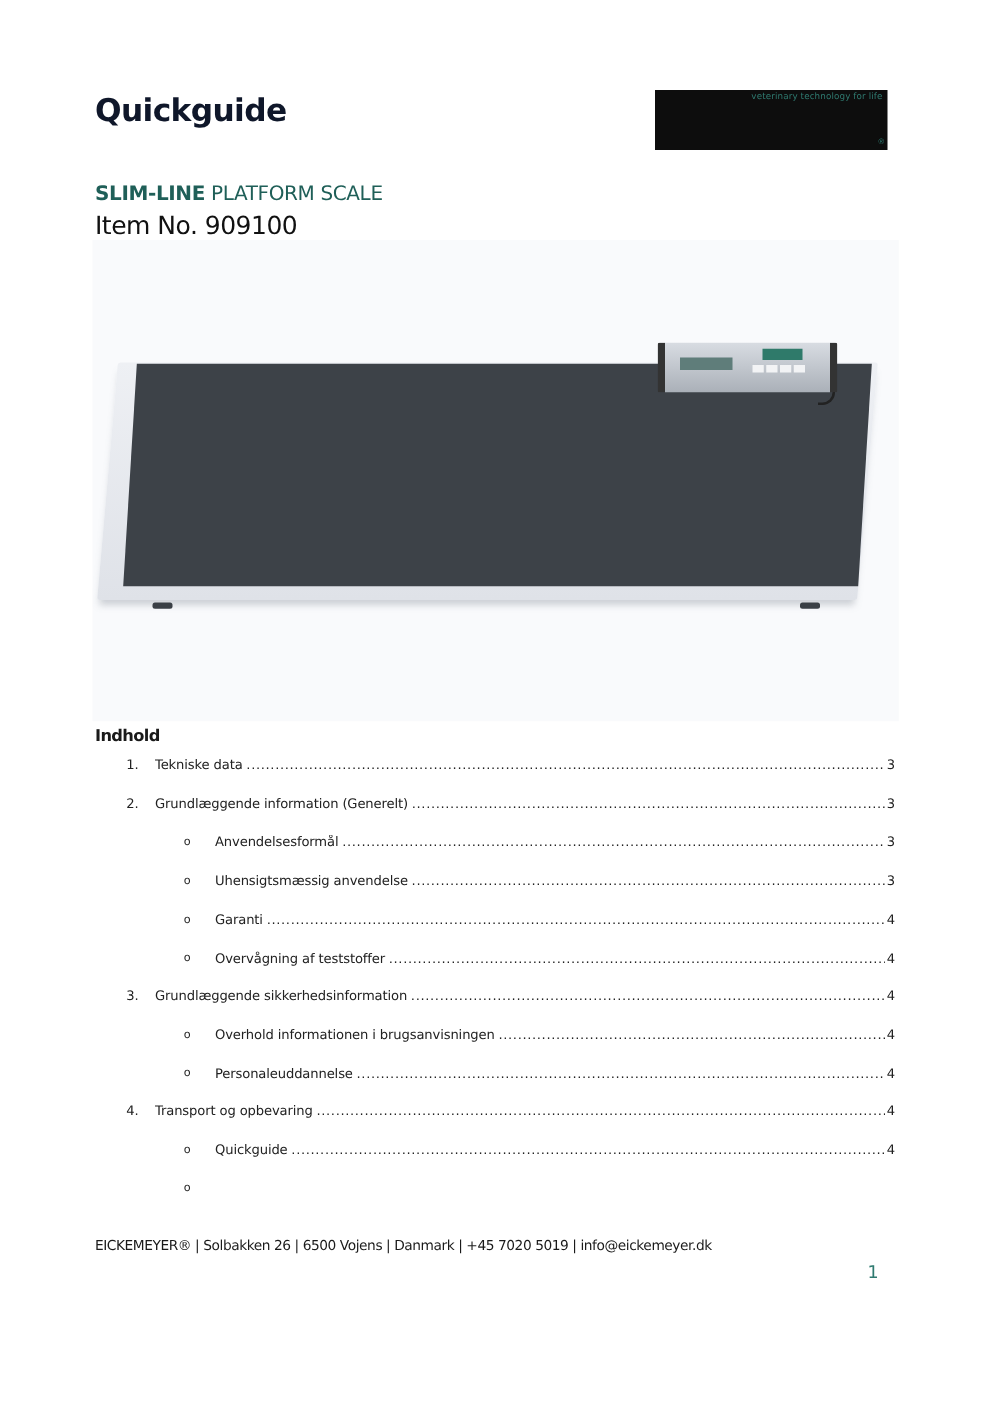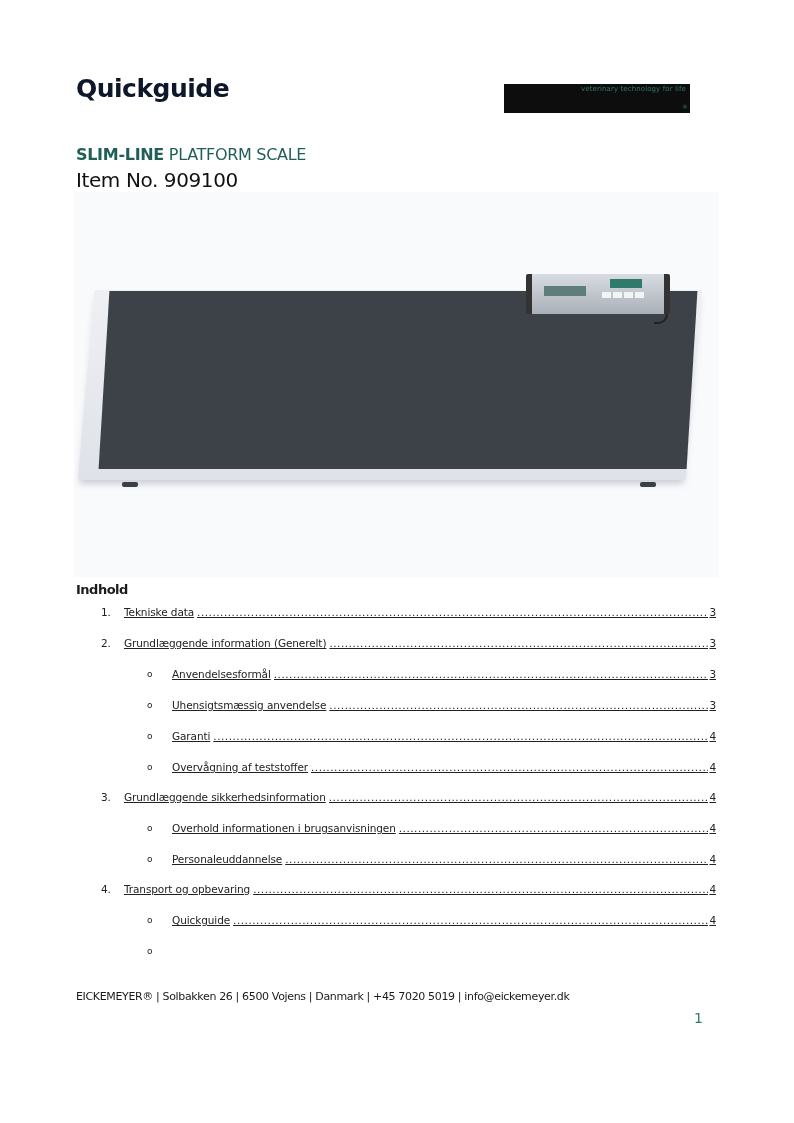--- a/index.html
+++ b/index.html
@@ -1,20 +1,20 @@
 <!DOCTYPE html>
 <html><head>
 <meta charset="utf-8">
 <style>
   html, body { margin: 0; padding: 0; background: #ffffff; }
   body { width: 794px; height: 1123px; position: relative; overflow: hidden;
          font-family: "DejaVu Sans", "Liberation Sans", sans-serif; color: #1a1a1a; }
   .title { position: absolute; left: 76px; top: 74px; font-size: 25px; font-weight: bold;
            color: #0f172a; letter-spacing: -0.5px; }
-  .logo { position: absolute; left: 504px; top: 72px; width: 186px; height: 29px; background: #0d0d0d; margin-top: 12px; }
+  .logo { position: absolute; left: 524px; top: 72px; width: 186px; height: 48px; background: #0d0d0d; }
   .logo .tag { position: absolute; right: 4px; top: 1px; font-size: 7px; color: #2f7a70; letter-spacing: 0.1px; }
   .logo .brand { position: absolute; left: 2px; top: 5px; font-size: 29px; color: #2f7a70; letter-spacing: 0.5px;
                  font-family: "DejaVu Sans", sans-serif; line-height: 30px; }
   .logo .reg { position: absolute; right: 2px; bottom: 3px; font-size: 6px; color: #2f7a70; }
   .subtitle { position: absolute; left: 76px; top: 145px; font-size: 16px; color: #1f5f58; letter-spacing: -0.3px; }
   .subtitle b { font-weight: bold; }
   .item-no { position: absolute; left: 76px; top: 168px; font-size: 20px; color: #111; letter-spacing: -0.4px; }
 
   .photo { position: absolute; left: 74px; top: 192px; width: 645px; height: 385px; background: #f9fafc; }
   .frame { position: absolute; left: 12px; top: 98px; width: 608px; height: 190px;
@@ -29,21 +29,21 @@
   .display .brandbox { position: absolute; left: 78px; top: 5px; width: 32px; height: 9px; background: #2f7a6a; }
   .display .keys { position: absolute; left: 70px; top: 18px; display: flex; gap: 2px; }
   .display .keys span { width: 9px; height: 6px; background: #f2f3f5; display: block; }
   .cable { position: absolute; left: 580px; top: 100px; width: 12px; height: 28px; border: 2px solid #222;
            border-left: none; border-radius: 0 10px 10px 0; }
 
   .toc-title { position: absolute; left: 76px; top: 582px; font-size: 13px; font-weight: bold; letter-spacing: -0.5px; }
   .toc-row { position: absolute; left: 0; width: 794px; height: 16px; font-size: 10.5px; color: #222; letter-spacing: -0.1px; }
   .toc-row .num { position: absolute; left: 101px; }
   .toc-row .bullet { position: absolute; left: 147px; font-size: 9px; top: 1px; }
-  .toc-row .line { position: absolute; right: 78px; display: flex; align-items: baseline; overflow: hidden; white-space: nowrap; text-decoration: underline; }
+  .toc-row .line { position: absolute; right: 78px; display: flex; align-items: baseline; overflow: hidden; white-space: nowrap; }
   .toc-row.l1 .line { left: 124px; }
   .toc-row.l2 .line { left: 172px; }
   .toc-row .text { flex: none; }
   .toc-row .dots { flex: 1 1 auto; overflow: hidden; white-space: nowrap; margin: 0 1px 0 3px; letter-spacing: 0.5px; }
   .toc-row .dots::after { content: "........................................................................................................................................................................................................................................................................"; }
   .toc-row .page { flex: none; }
 
   .footer { position: absolute; left: 76px; top: 985px; width: 645px; font-size: 11px; color: #1a1a1a; letter-spacing: -0.35px; line-height: 23px; }
   .page-num { position: absolute; left: 694px; top: 1010px; font-size: 14px; color: #2f7a70; }
 </style>

